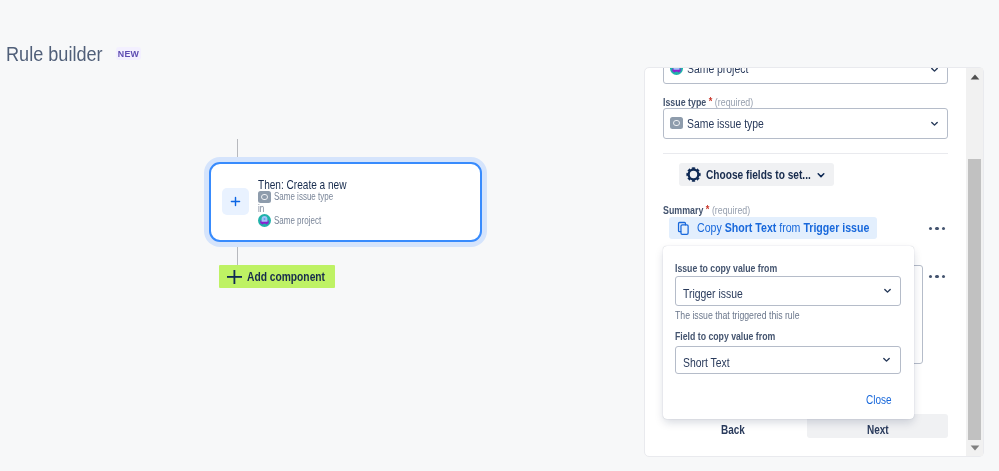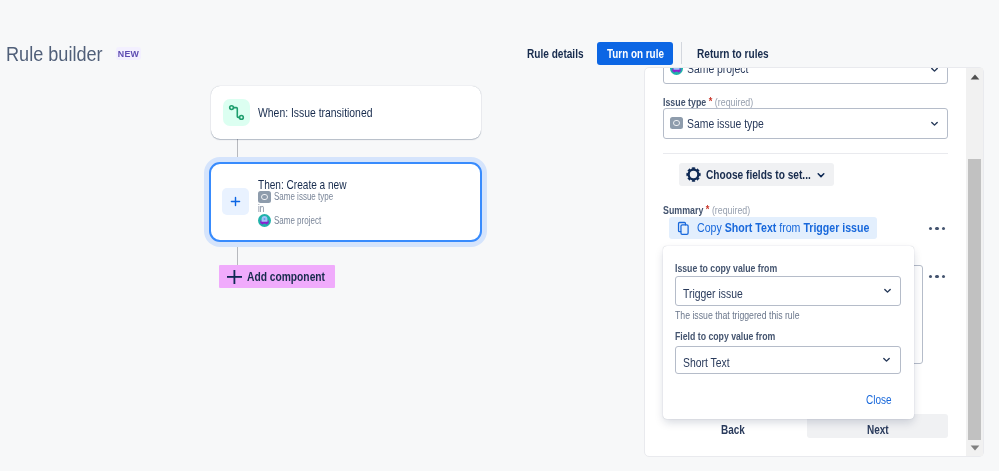--- a/index.html
+++ b/index.html
@@ -44,21 +44,21 @@
   .then-row > span:last-child { display:block; white-space:nowrap; width:80px; margin-left:3px; transform:scaleX(0.80); transform-origin:left center;}
   .then-in { font-size:10px; color:#7a8699; line-height:11px; white-space:nowrap; width:20px; transform:scaleX(0.80); transform-origin:left center;}
 
   .connector { position:absolute; left:237px; width:1px; background:#b7b9be;}
 
   .it-icon { width:13px; height:12px; border-radius:2.5px; background:#8e9cac; display:inline-flex; align-items:center; justify-content:center; flex:0 0 auto;}
   .it-icon::after { content:""; width:6.4px; height:6.4px; border-radius:50%; border:1.6px solid #eef0f3; box-sizing:border-box;}
   .proj-avatar { display:inline-block; flex:0 0 auto; line-height:0;}
   .proj-avatar svg { display:block; }
 
-  .addcomp { position:absolute; left:219px; top:209px; height:23px; width:116px; background:#f0abfc; border-radius:1px; display:flex; align-items:center; padding:0 0 0 8px; cursor:pointer;}
+  .addcomp { position:absolute; left:219px; top:209px; height:23px; width:116px; background:#bef264; border-radius:1px; display:flex; align-items:center; padding:0 0 0 8px; cursor:pointer;}
   .addcomp-label { font-size:12.5px; font-weight:600; color:#172b4d; margin-left:5px; display:block; white-space:nowrap; width:95px; transform:scaleX(0.82); transform-origin:left center;}
 
   
   .panel { position:absolute; left:644px; top:67px; width:340px; height:390px; background:#fff; border:1px solid #e9eaee; border-radius:5px; overflow:hidden;}
 
   .field-label { font-size:10.5px; font-weight:700; color:#44546f; white-space:nowrap; line-height:12px; transform:scaleX(0.842); transform-origin:left center;}
   .req { color:#c9372c; font-weight:700; font-size:11px; vertical-align:1px; margin-left:3px;}
   .opt { color:#97a0af; font-weight:400; }
 
   .select { position:absolute; border:1px solid #b5bcc9; border-radius:3px; background:#fff;}
@@ -95,48 +95,26 @@
 </style>
 </head>
 <body>
 
 <div class="app">
   <div class="header">
     <div class="hdr-title">Rule builder</div>
     <div class="hdr-badge">
         <span>NEW</span>
       </div>
-    <div class="hdr-right">
-      <div class="hdr-link" id="rd-link">
-          <span>Rule details</span>
-        </div>
-      <div class="hdr-btn">
-          <span>Turn on rule</span>
-        </div>
-      <div class="hdr-sep"></div>
-      <div class="hdr-link" id="rtr-link">
-          <span>Return to rules</span>
-        </div>
-    </div>
   </div>
 
   <div class="canvas">
     <div class="connector" style="top:83px;height:20px;"></div>
     <div class="connector" style="top:189px;height:20px;"></div>
 
-    <div class="node node-trigger">
-      <div class="trig-icon">
-        <svg width="19" height="19" viewBox="0 0 24 24" fill="none" stroke="#1f9e6e" stroke-width="2" stroke-linecap="round" stroke-linejoin="round">
-          <circle cx="5.8" cy="5.8" r="2.4"></circle>
-          <circle cx="18.2" cy="18.2" r="2.4"></circle>
-          <path d="M8.3 5.8 H11.8 Q13 5.8 13 7 V17 Q13 18.2 14.2 18.2 H15.7"></path>
-        </svg>
-      </div>
-      <div class="trig-label">When: Issue transitioned</div>
-    </div>
 
     <div class="node node-then">
       <div class="plus-box">
         <svg width="15" height="15" viewBox="0 0 24 24" fill="none" stroke="#0c66e4" stroke-width="2.3" stroke-linecap="round">
             <path d="M12 5.5V18.5M5.5 12H18.5"></path>
           </svg>
       </div>
       <div class="then-body">
         <div class="then-title">Then: Create a new</div>
         <div class="then-row">

